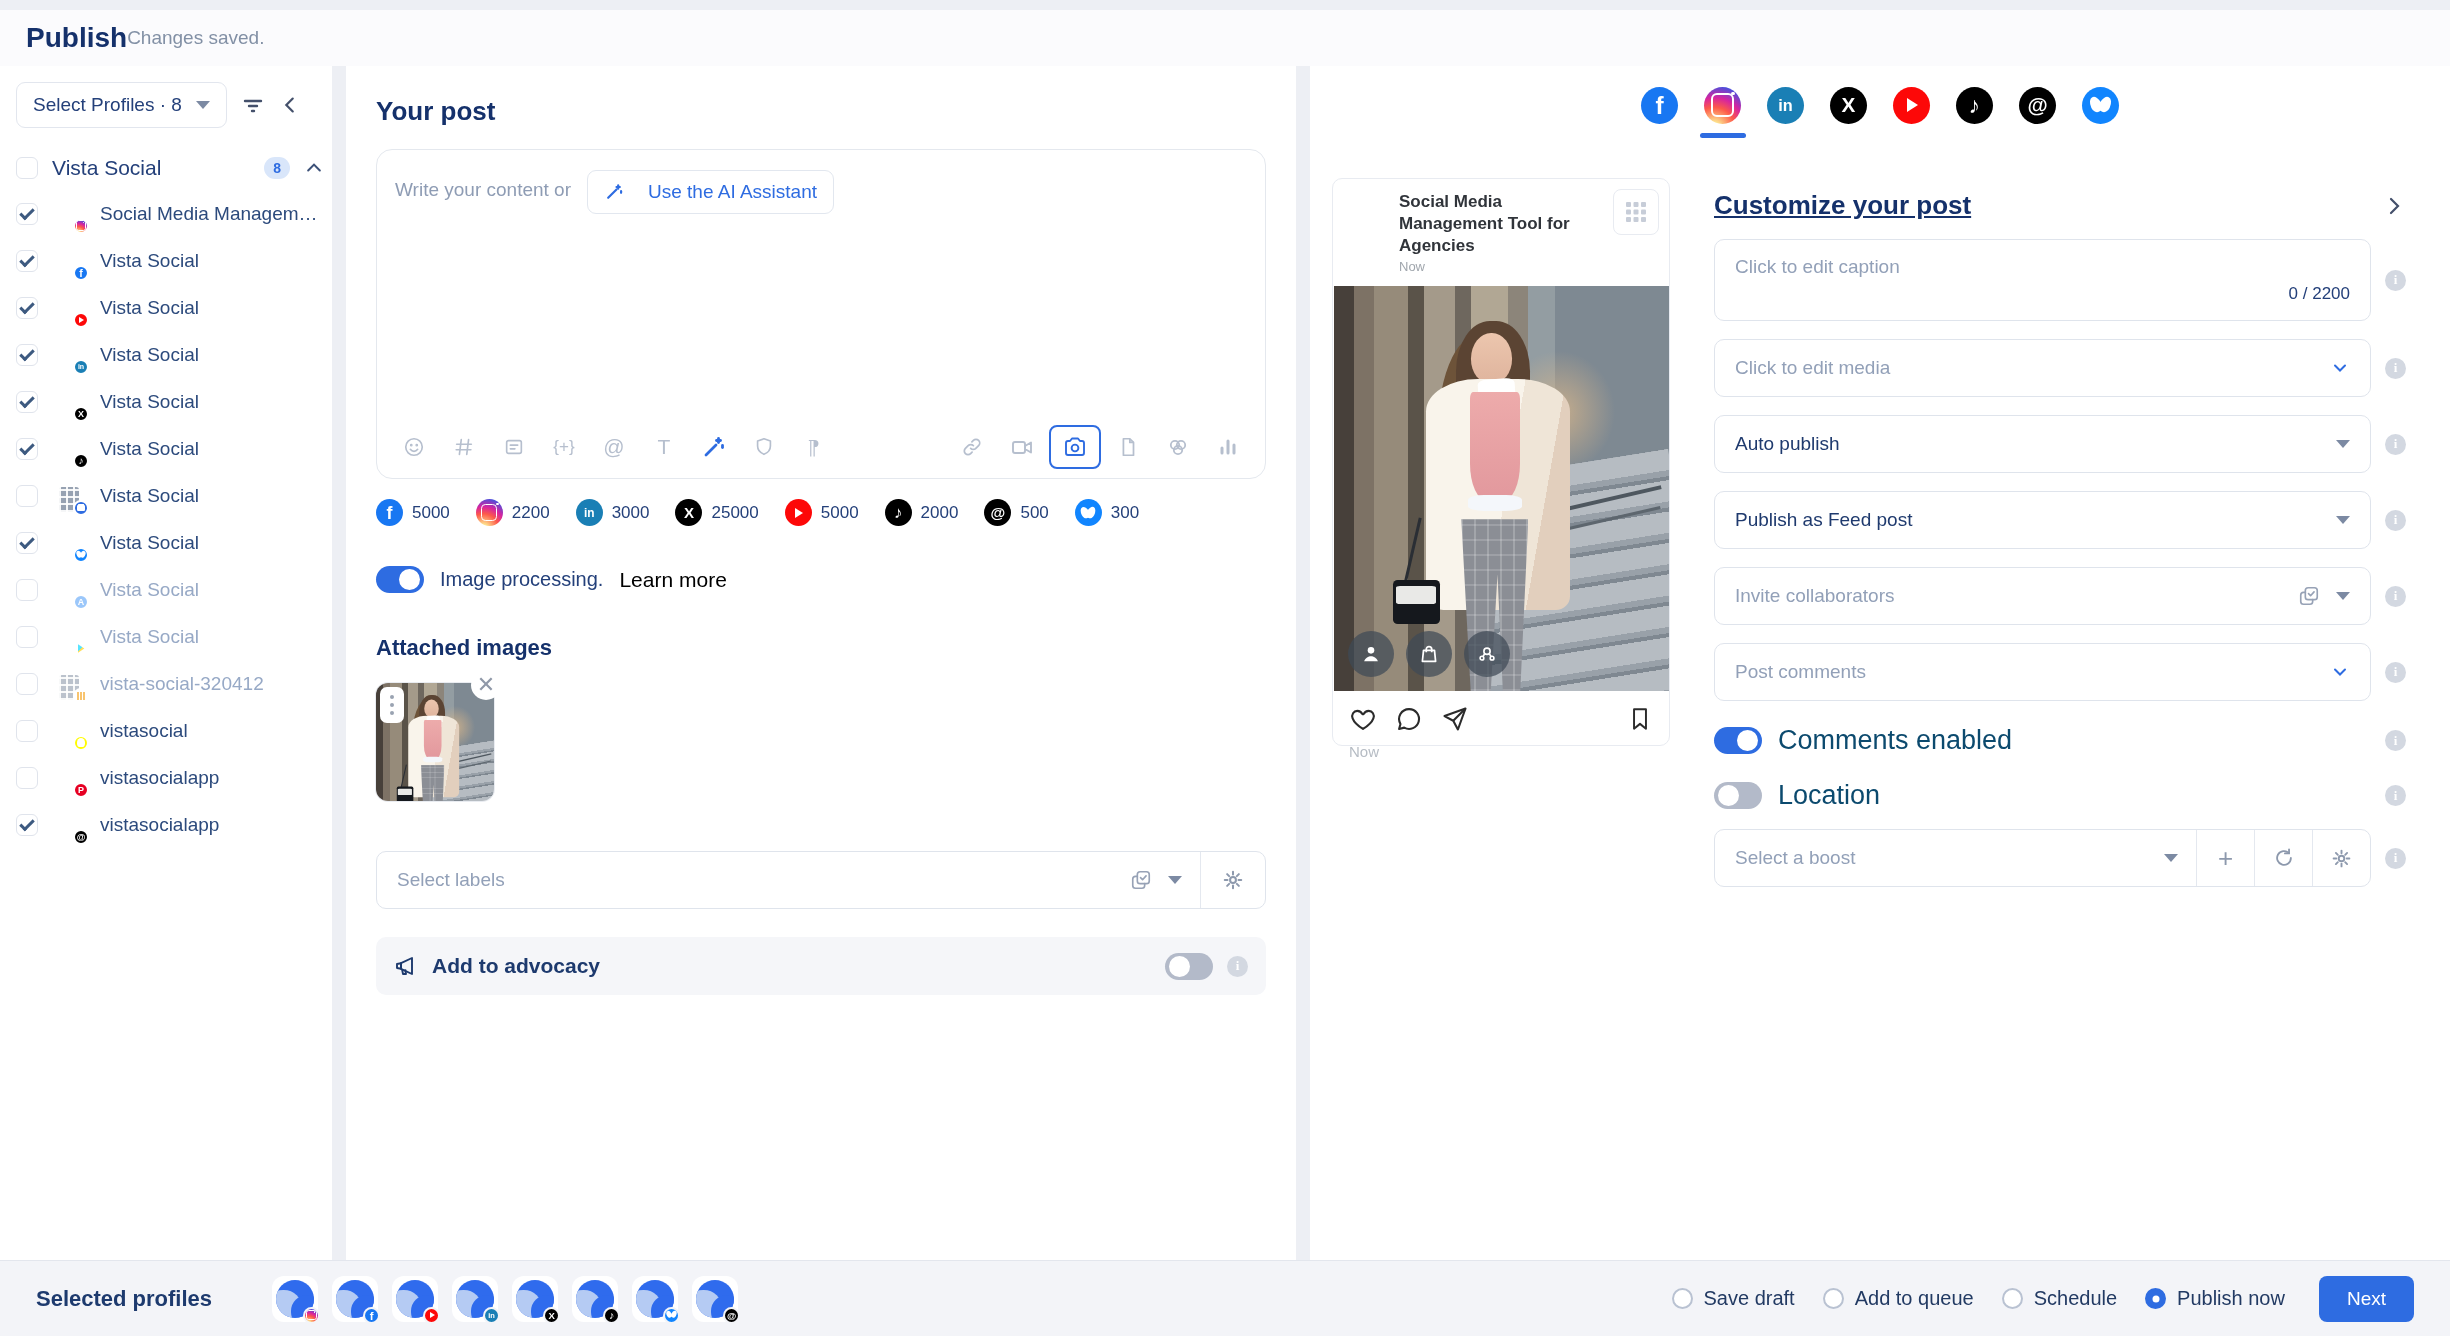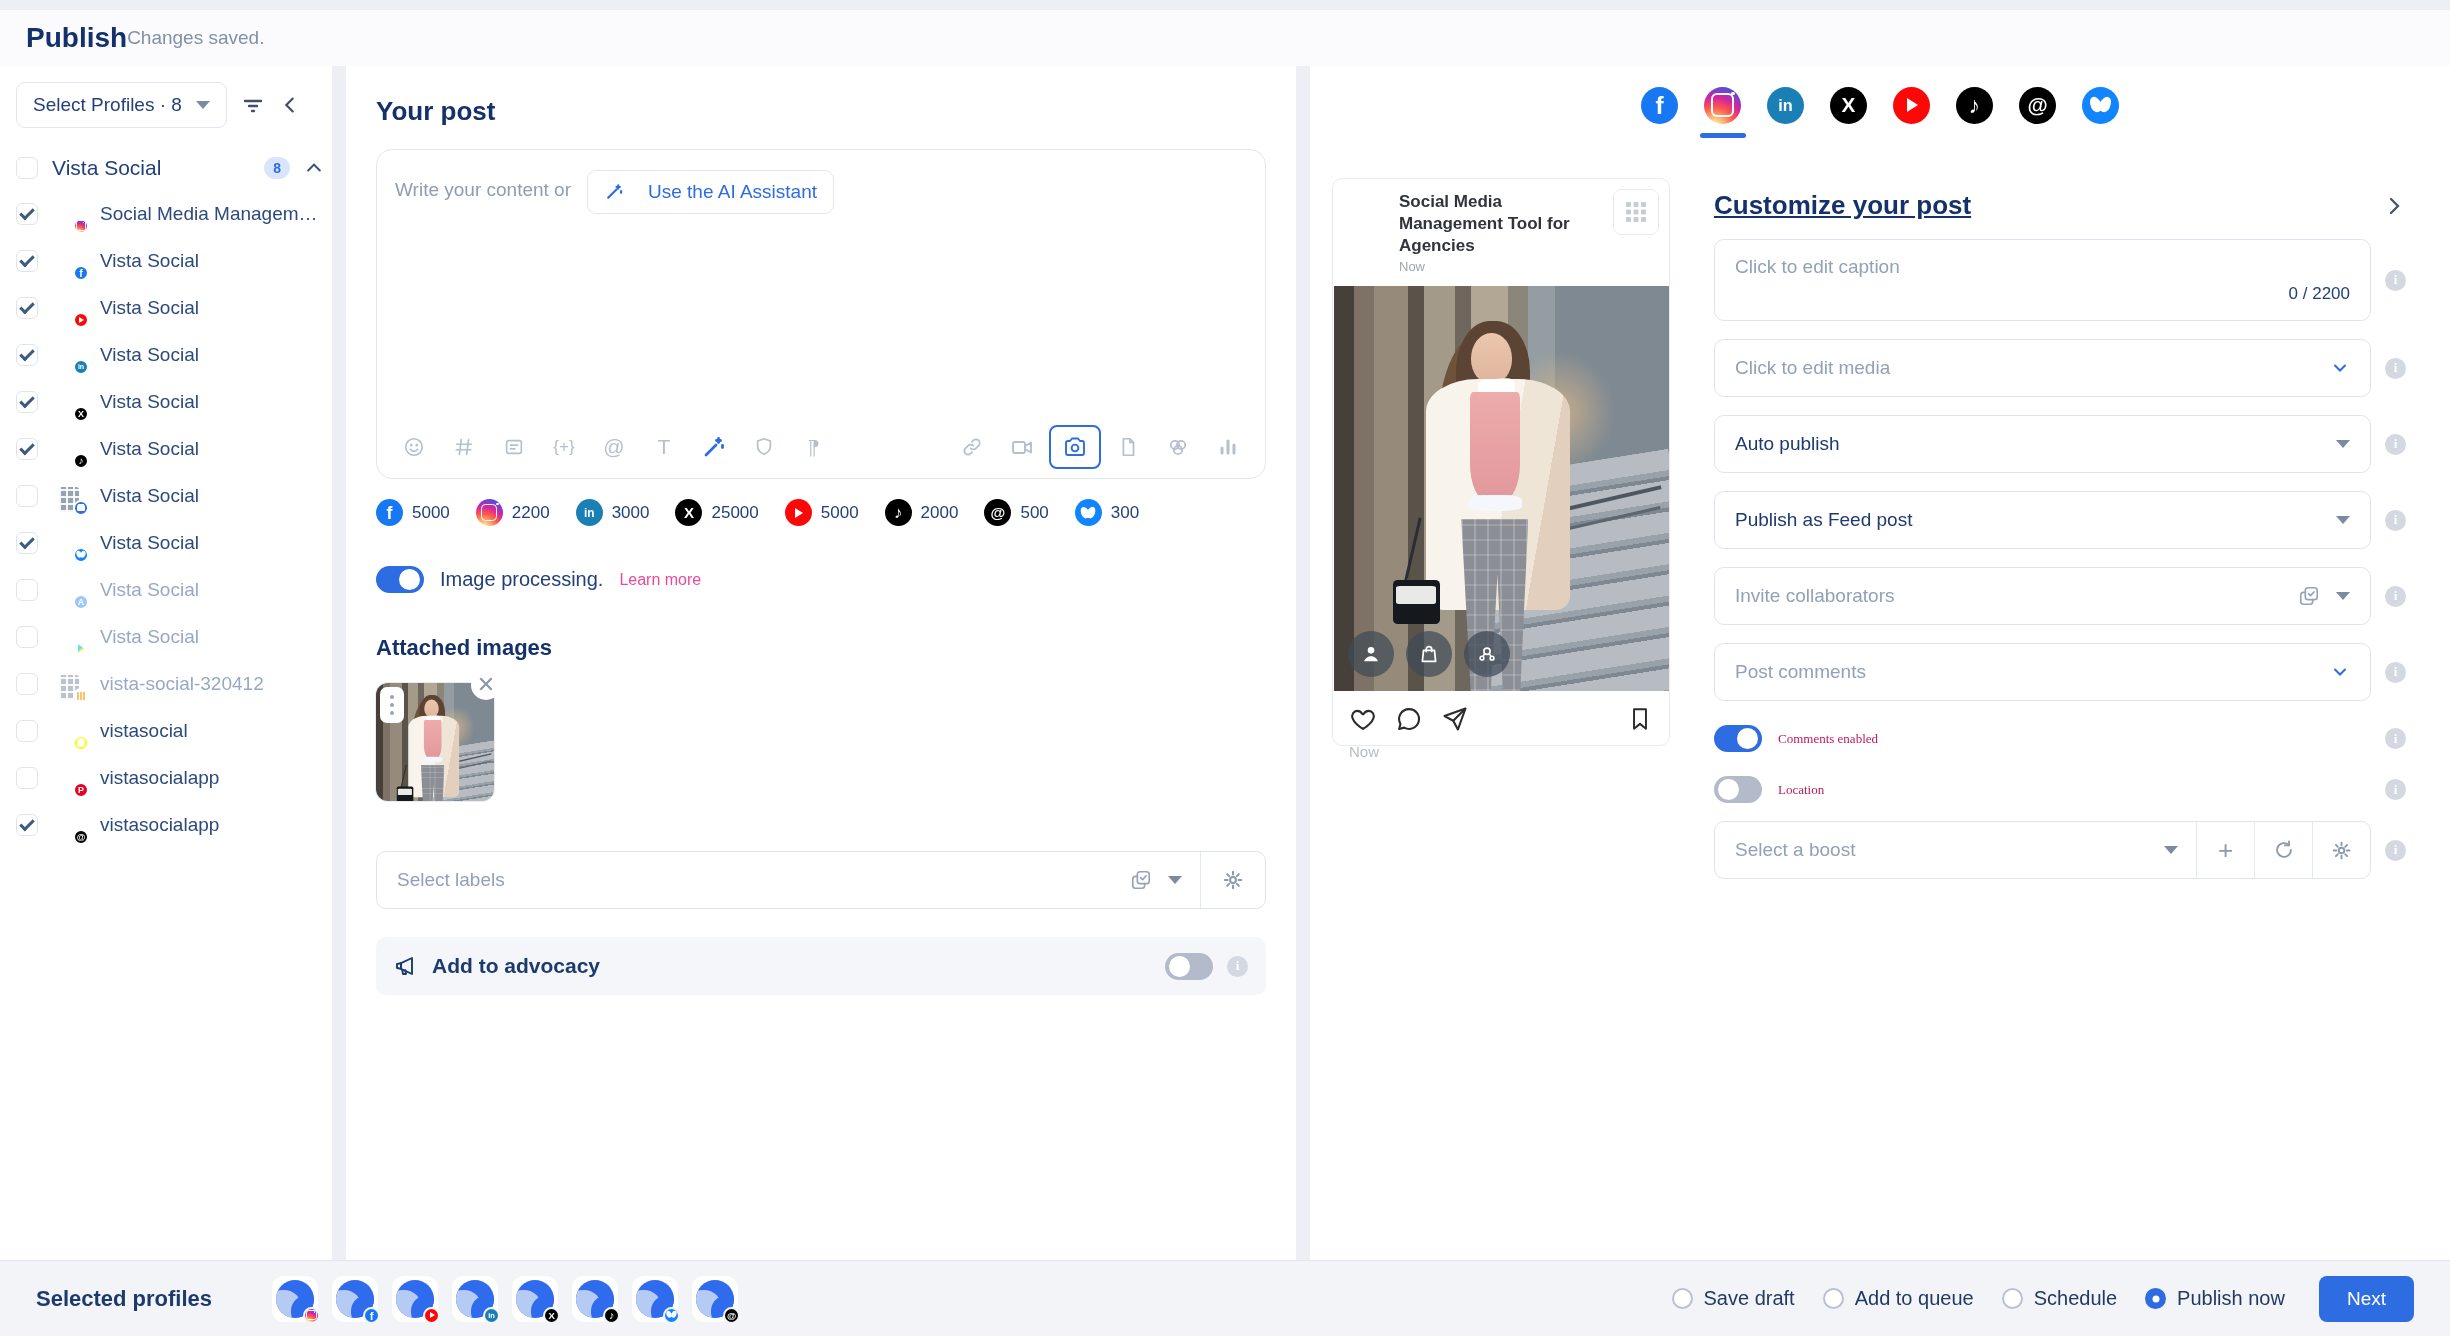--- a/index.html
+++ b/index.html
@@ -86,21 +86,21 @@
   .tb .flip { transform:scaleX(-1); display:inline-block; }
   .tb-spacer { flex:1; }
 
   .counts { display:flex; align-items:center; gap:26px; margin-top:20px; }
   .count-item { display:flex; align-items:center; gap:9px; }
   .count-item .picon { font-size:27px; }
   .count-item .val { font-size:17px; color:#24407a; }
 
   .improc { display:flex; align-items:center; gap:16px; margin-top:40px; }
   .improc .t { font-size:20px; color:#24407a; }
-  .improc .lnk { font-size:16px; color:#ec4899; cursor:pointer; }
+  .improc .lnk { font-size:21px; color:#000000; cursor:pointer; }
   .toggle { width:48px; height:27px; border-radius:14px; position:relative; cursor:pointer; flex:none; }
   .toggle.on { background:#2e6ce1; } .toggle.off { background:#b3bac9; }
   .toggle::after { content:""; position:absolute; top:3px; width:21px; height:21px; background:#fff; border-radius:50%; }
   .toggle.on::after { right:4px; } .toggle.off::after { left:4px; }
 
   .attached-title { font-size:22px; font-weight:600; color:#15316b; margin-top:42px; }
   .attach-item { position:relative; width:118px; margin-top:22px; }
   .thumb { width:118px; height:118px; border-radius:12px; overflow:hidden; position:relative; box-shadow:0 0 0 1px #e9ecf1; }
   .thumb .scene { transform:scale(0.3523); transform-origin:top left; }
   .drag-dots { position:absolute; z-index:3; left:4px; top:4px; width:24px; height:36px; background:#fff; border-radius:7px; display:flex; align-items:center; justify-content:center; cursor:grab; }
@@ -169,21 +169,21 @@
   .cz-head .t { font-size:26px; font-weight:600; color:#15316b;text-decoration:underline; }
   .cz-row { display:flex; align-items:center; gap:14px; margin-top:18px; }
   .cz-row .field { flex:1; }
   .caption-box { height:82px; flex-direction:column; align-items:stretch; justify-content:center; gap:6px; }
   .caption-box .placeholder { flex:0; }
   .caption-box .counter { align-self:flex-end; font-size:17px; color:#24407a; }
   .mini-thumb { width:36px; height:36px; border-radius:8px; overflow:hidden; position:relative; margin-left:14px; flex:none; }
   .mini-thumb .scene { transform:scale(0.1075); transform-origin:top left; }
   .chev-down { color:#2e6ce1; }
   .toggle-row { display:flex; align-items:center; gap:16px; margin-top:24px; }
-  .toggle-row .t { font-size:13px; color:#be185d; flex:1;font-family:Liberation Serif, serif; }
+  .toggle-row .t { font-size:27px; color:#0c4a6e; flex:1; }
   .boost-field { padding-right:0; flex:1; }
   .boost-cells { display:flex; height:100%; }
   .boost-cells button { width:58px; height:100%; border:none; border-left:1px solid #e4e8ef; background:none; color:#8d99ad; font-size:26px; display:flex; align-items:center; justify-content:center; cursor:pointer; }
 
   
   .footbar { height:76px; flex:none; background:#f3f4f8; border-top:1px solid #e3e6ed; display:flex; align-items:center; padding:0 36px; gap:24px; }
   .footbar .sel-label { font-size:22px; font-weight:600; color:#1d3a6e; margin-right:36px; }
   .tiles { display:flex; gap:14px; flex:1; }
   .tile { width:46px; height:46px; background:#fff; border-radius:12px; position:relative; display:flex; align-items:center; justify-content:center; }
   .tile .core { width:38px; height:38px; }

